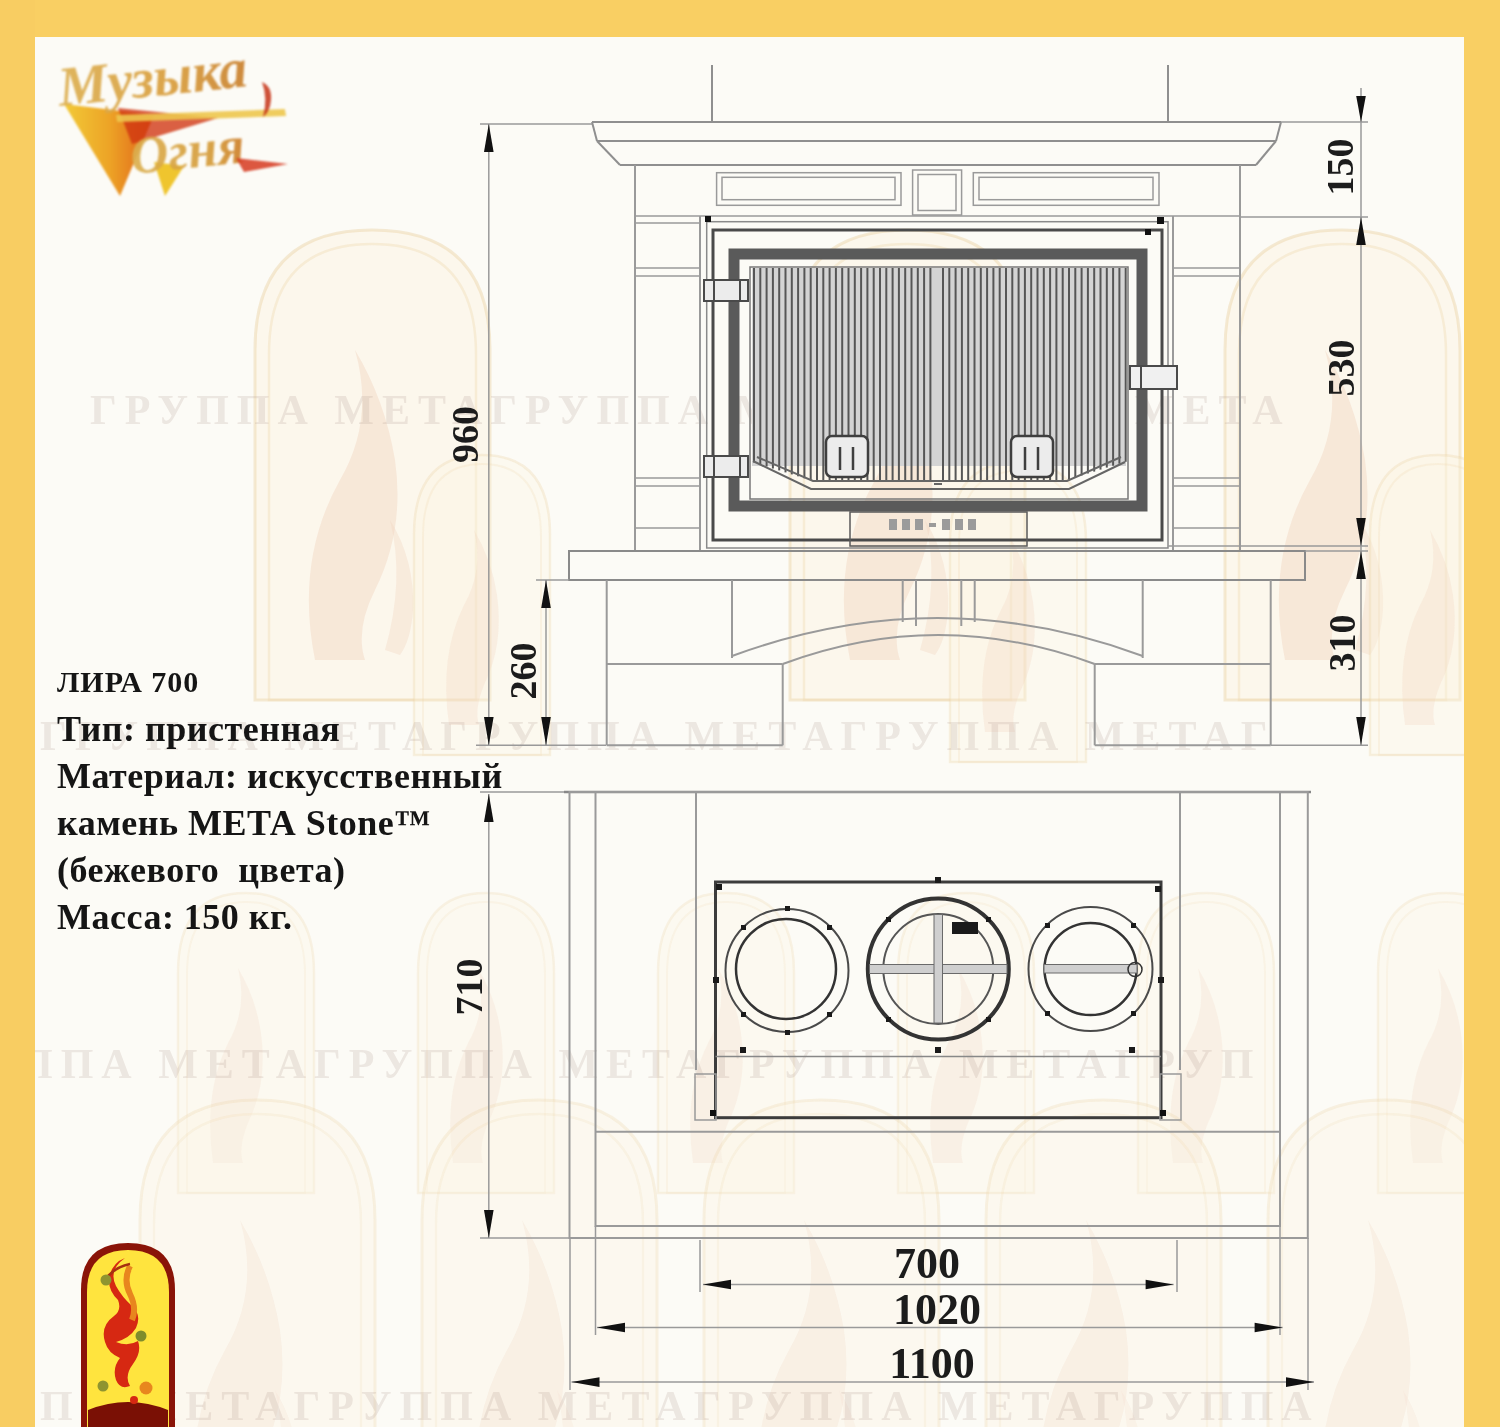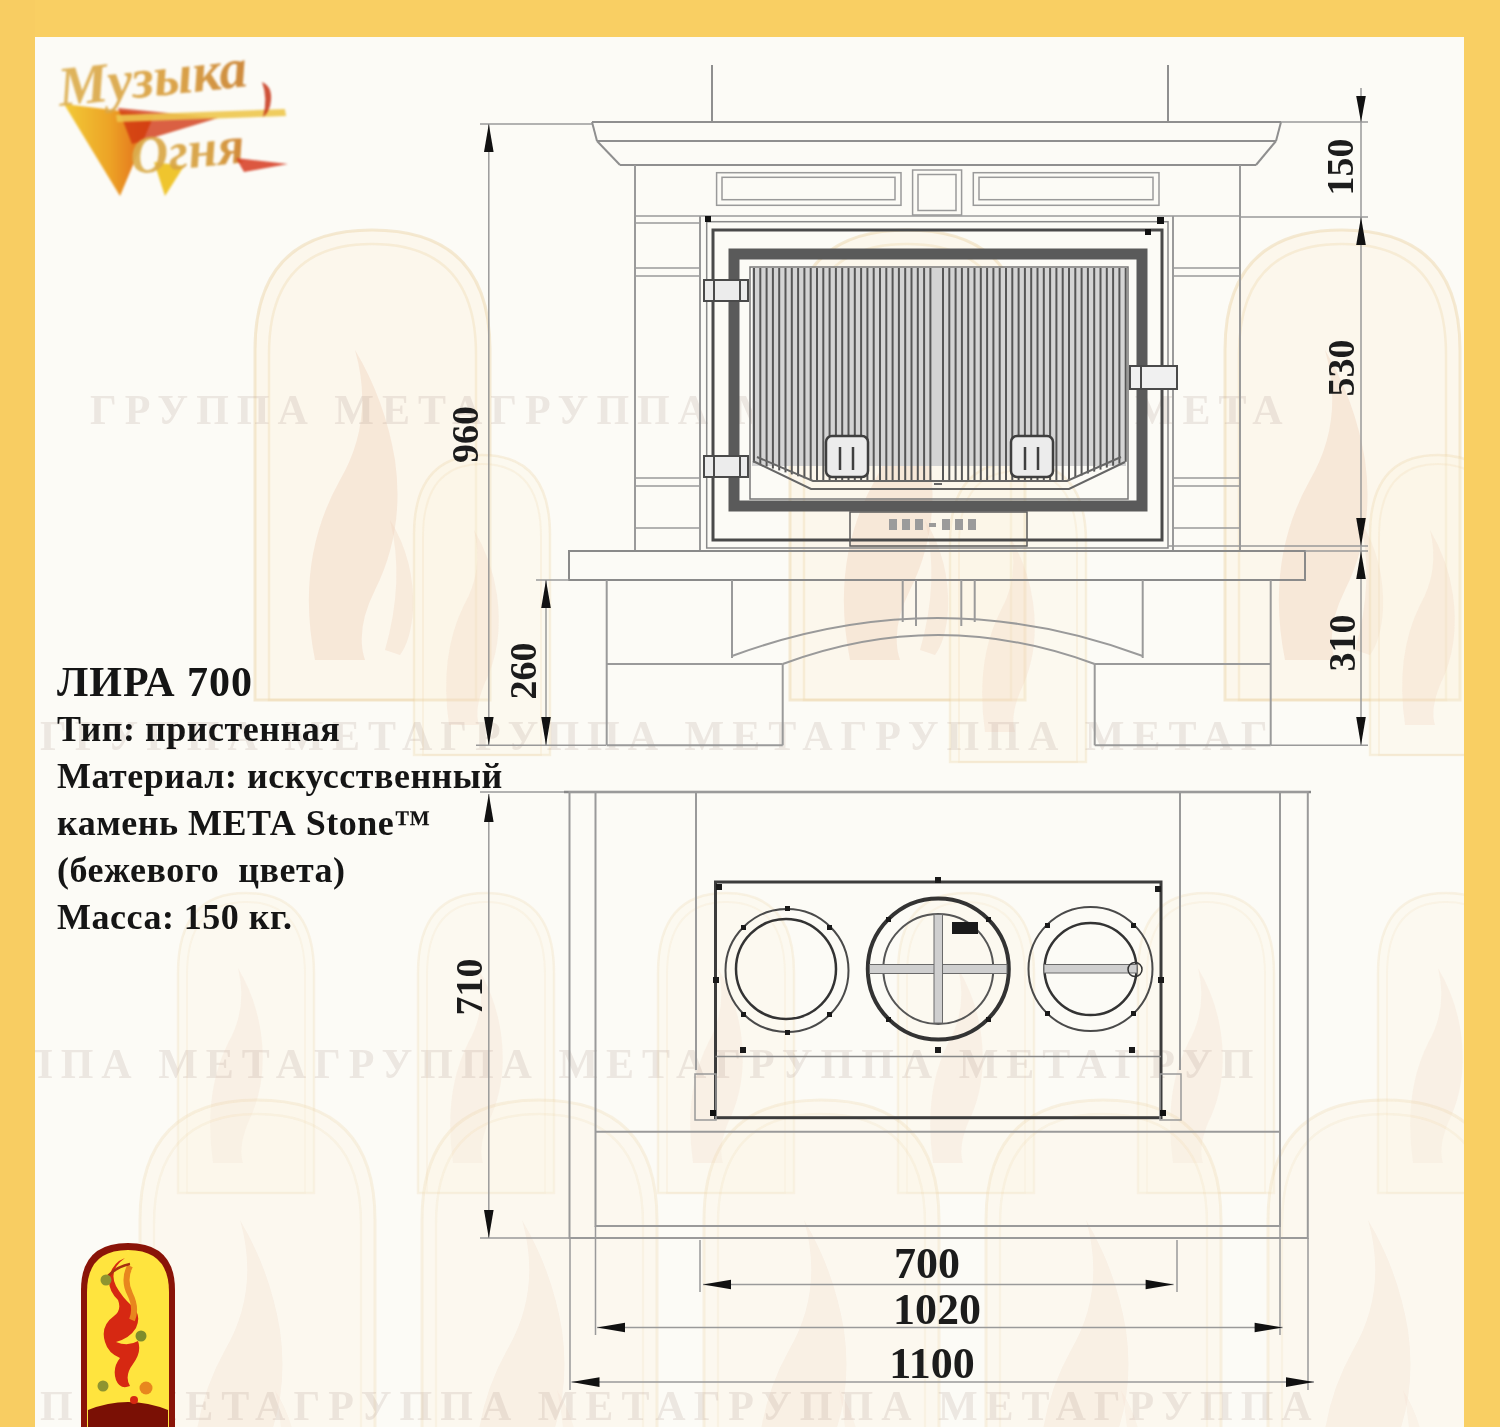--- a/index.html
+++ b/index.html
@@ -1,20 +1,20 @@
 <!DOCTYPE html>
 <html><head>
 <meta charset="utf-8">
 <style>
 html,body{margin:0;padding:0;background:#ffffff}
 #page{position:relative;width:1500px;height:1427px;background:#fcfbf6;overflow:hidden;font-family:"Liberation Serif",serif}
 .abs{position:absolute}
 .wmtext{position:absolute;font-family:"Liberation Serif",serif;font-weight:bold;font-size:42px;letter-spacing:8px;color:rgba(178,155,145,0.21);white-space:nowrap}
 #spec{position:absolute;left:57px;top:658px;font-family:"Liberation Serif",serif;font-weight:bold;color:#151515}
-#spec .t1{font-size:42px;line-height:48px;letter-spacing:1px}
+#spec .t1{font-size:30px;line-height:48px;letter-spacing:1px}
 #spec .t2{font-size:36px;line-height:47px;letter-spacing:0.5px}
 </style>
 </head>
 <body>
 <div id="page">
 
 <svg class="abs" style="left:0;top:0" width="1500" height="1427" viewBox="0 0 1500 1427">
 <defs>
 <g id="warch">
   <path d="M0,470 L0,120 Q0,0 117,0 Q235,0 235,120 L235,470 Z" fill="rgba(251,243,225,0.5)" stroke="rgba(236,211,166,0.45)" stroke-width="3"></path>

